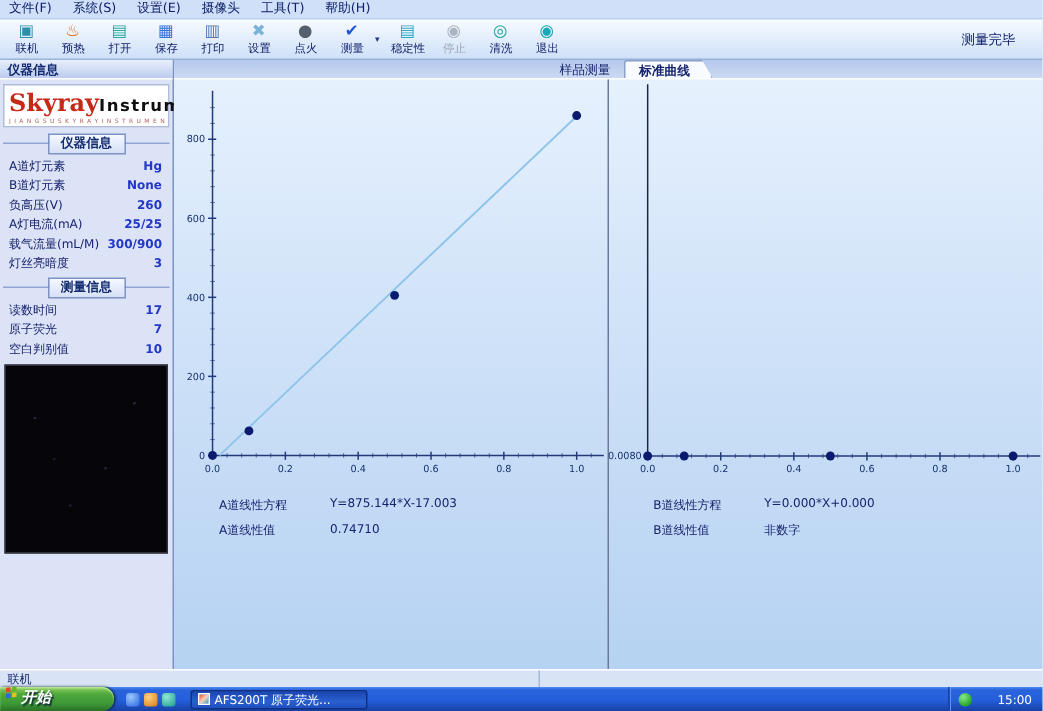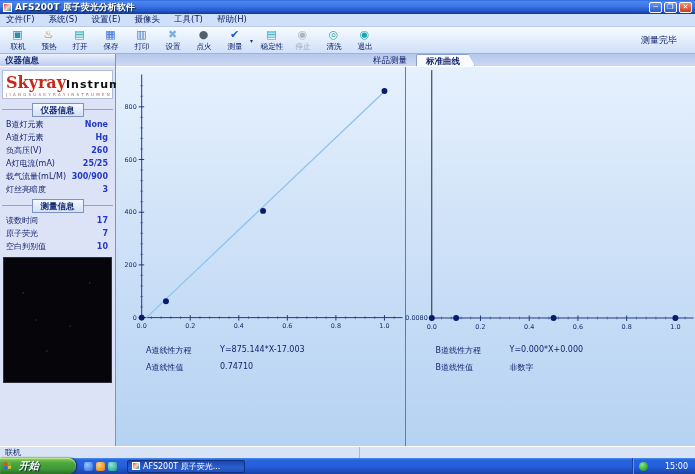--- a/index.html
+++ b/index.html
@@ -80,21 +80,21 @@
 
   
   .statusbar { height:12px; flex:0 0 12px; background:#d8e4f6; border-top:1px solid #fff;
     display:flex; align-items:center; font-size:8px; color:#16246e; }
   .status-pane1 { width:360px; padding-left:5px; border-right:1px solid #aab8d8; height:100%; display:flex; align-items:center; }
   .status-pane2 { flex:1; height:100%; }
 
   
   .taskbar { height:16px; flex:0 0 16px; display:flex; align-items:center;
     background:linear-gradient(180deg,#4b8df0 0%,#2a64dc 12%,#245edb 55%,#1941a5 100%); }
-  .start-btn { height:16px; width:76px; flex:0 0 76px; display:flex; align-items:center; gap:7px; padding-left:4px;
+  .start-btn { height:16px; width:76px; flex:0 0 76px; display:flex; align-items:flex-start; gap:2px; padding-left:4px;
     background:linear-gradient(180deg,#8fd062 0%,#4fa83c 30%,#3c9838 70%,#2a7026 100%);
     border-radius:0 8px 8px 0; box-shadow:inset 0 1px 1px #b8e890, 1px 0 2px #123; }
   .win-logo { width:8px; height:8px; display:grid; grid-template-columns:3px 3px; grid-template-rows:3px 3px;
     gap:1px; transform:skewY(-8deg); }
   .win-logo i:nth-child(1){background:#e04a2a;} .win-logo i:nth-child(2){background:#6ab82a;}
   .win-logo i:nth-child(3){background:#2a6ae0;} .win-logo i:nth-child(4){background:#e8c020;}
   .start-label { color:#fff; font-weight:bold; font-style:italic; font-size:10px; text-shadow:1px 1px 1px #123; }
   .quick-launch { display:flex; gap:3px; margin-left:8px; align-items:center; }
   .ql-icon { width:9px; height:9px; border-radius:2px; }
   .task-btn { margin-left:10px; height:13px; width:118px; display:flex; align-items:center; gap:3px; padding:0 4px;
@@ -106,29 +106,20 @@
     border-left:1px solid #1941a5; box-shadow:inset 1px 0 0 #5a94ee;
     background:linear-gradient(180deg,#4b8df0,#2a64dc 12%,#245edb 55%,#1941a5); }
   .tray-icon { width:9px; height:9px; border-radius:50%; background:radial-gradient(circle at 35% 30%,#8ae88a,#28a828 70%); }
   .tray-time { color:#fff; font-size:8px;margin-left:13px; }
 </style>
 </head>
 <body>
 
 <div class="window">
 
-  <div class="titlebar">
-    <span class="app-icon"></span>
-    <span class="title-text">AFS200T 原子荧光分析软件</span>
-    <span class="win-controls">
-      <span class="win-btn">─</span>
-      <span class="win-btn">❐</span>
-      <span class="win-btn close">✕</span>
-    </span>
-  </div>
 
   <div class="menubar" id="menubar">
       <span class="menu-item">文件(F)</span>
       <span class="menu-item">系统(S)</span>
       <span class="menu-item">设置(E)</span>
       <span class="menu-item">摄像头</span>
       <span class="menu-item">工具(T)</span>
       <span class="menu-item">帮助(H)</span>
     </div>
 
@@ -193,26 +184,26 @@
         <div class="logo-line">
           <span class="brand-red">Skyray</span><span class="brand-black">Instrument</span>
         </div>
         <div class="logo-sub">J I A N G S U  S K Y R A Y  I N S T R U M E N T  C O . , L T D</div>
       </div>
       <div id="sidebar-sections">
           <div class="section-head">
             <span class="section-badge">仪器信息</span>
           </div>
           <div class="info-row">
+            <span class="info-label">A道灯元素</span>
+            <span class="info-value">Hg</span>
+          </div>
+          <div class="info-row">
             <span class="info-label">B道灯元素</span>
             <span class="info-value">None</span>
-          </div>
-          <div class="info-row">
-            <span class="info-label">A道灯元素</span>
-            <span class="info-value">Hg</span>
           </div>
           <div class="info-row">
             <span class="info-label">负高压(V)</span>
             <span class="info-value">260</span>
           </div>
           <div class="info-row">
             <span class="info-label">A灯电流(mA)</span>
             <span class="info-value">25/25</span>
           </div>
           <div class="info-row">

